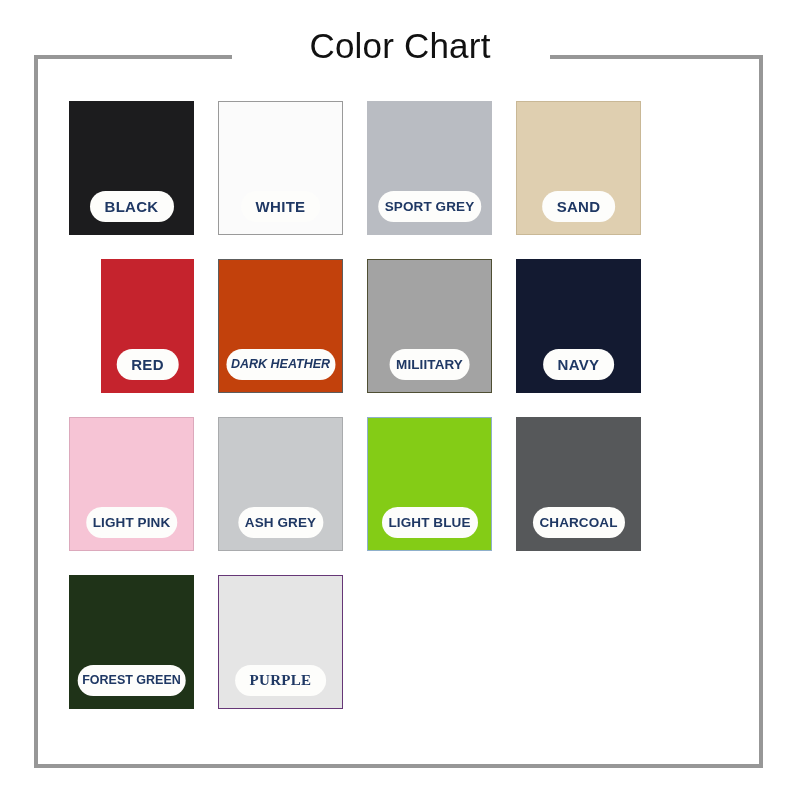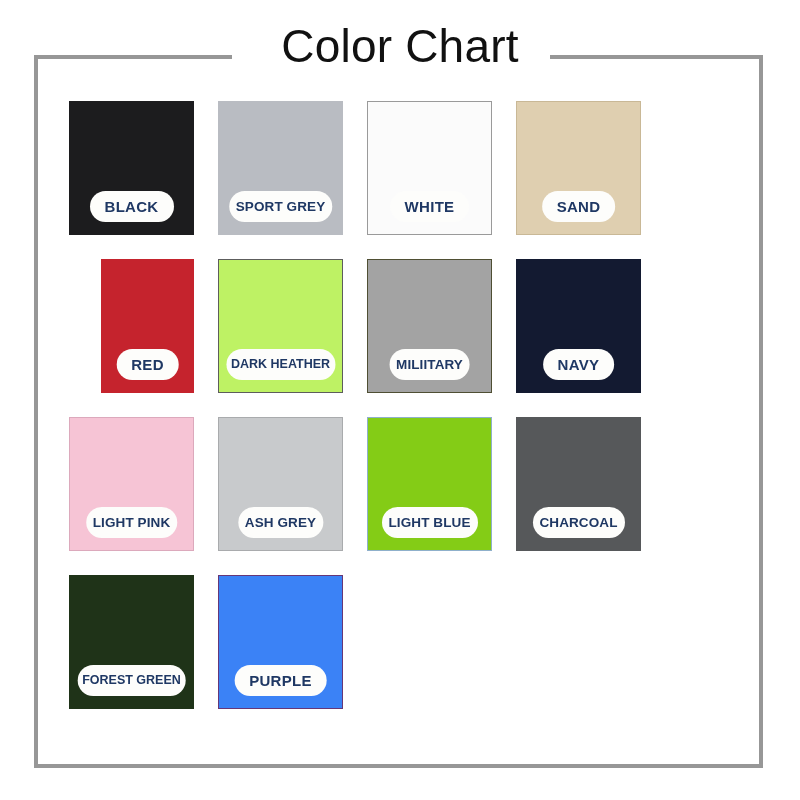--- a/index.html
+++ b/index.html
@@ -35,21 +35,21 @@
     height: 22px;
     background: #ffffff;
   }
 
   #page-title {
     position: absolute;
     left: 0;
     top: 26px;
     width: 800px;
     text-align: center;
-    font-size: 46px;
+    font-size: 35px;
     font-weight: 400;
     color: #111111;
     letter-spacing: 0.2px;
     line-height: 40px;
     white-space: nowrap;
   }
 
   
   #swatch-grid {
     position: absolute;
@@ -105,33 +105,33 @@
 
 <div id="chart-frame"></div>
 <div id="title-gap"></div>
 
 <div id="page-title">Color Chart</div>
 
 <div id="swatch-grid">
     <div class="swatch" style="background: rgb(28, 28, 30); border: 1px solid rgb(28, 28, 30);">
       <div class="swatch-label">BLACK</div>
     </div>
+    <div class="swatch" style="background: rgb(251, 251, 251); border: 1px solid rgb(154, 154, 154);">
+      <div class="swatch-label">WHITE</div>
+    </div>
     <div class="swatch" style="background: rgb(185, 188, 194); border: 1px solid rgb(185, 188, 194);">
       <div class="swatch-label tight">SPORT GREY</div>
-    </div>
-    <div class="swatch" style="background: rgb(251, 251, 251); border: 1px solid rgb(154, 154, 154);">
-      <div class="swatch-label">WHITE</div>
     </div>
     <div class="swatch" style="background: rgb(223, 207, 176); border: 1px solid rgb(201, 184, 150);">
       <div class="swatch-label">SAND</div>
     </div>
     <div class="swatch" style="background: rgb(197, 35, 45); border: 1px solid rgb(197, 35, 45); margin-left: 32px;">
       <div class="swatch-label">RED</div>
     </div>
-    <div class="swatch" style="background: #bef264; border: 1px solid rgb(93, 93, 93);">
+    <div class="swatch" style="background: #c2410c; border: 1px solid rgb(93, 93, 93); font-style: italic;">
       <div class="swatch-label xtight">DARK HEATHER</div>
     </div>
     <div class="swatch" style="background: #a3a3a3; border: 1px solid rgb(79, 79, 51);">
       <div class="swatch-label tight">MILIITARY</div>
     </div>
     <div class="swatch" style="background: rgb(19, 26, 49); border: 1px solid rgb(19, 26, 49);">
       <div class="swatch-label">NAVY</div>
     </div>
     <div class="swatch" style="background: rgb(246, 196, 213); border: 1px solid rgb(220, 169, 188);">
       <div class="swatch-label tight">LIGHT PINK</div>
@@ -141,16 +141,16 @@
     </div>
     <div class="swatch" style="background: #84cc16; border: 1px solid rgb(143, 176, 203);">
       <div class="swatch-label tight">LIGHT BLUE</div>
     </div>
     <div class="swatch" style="background: rgb(86, 88, 90); border: 1px solid rgb(86, 88, 90);">
       <div class="swatch-label tight">CHARCOAL</div>
     </div>
     <div class="swatch" style="background: rgb(31, 51, 24); border: 1px solid rgb(31, 51, 24);">
       <div class="swatch-label xtight">FOREST GREEN</div>
     </div>
-    <div class="swatch" style="background: #3b82f6; border: 1px solid rgb(102, 55, 119);">
+    <div class="swatch" style="background: #e5e5e5; border: 1px solid rgb(102, 55, 119); font-family: Liberation Serif, serif;">
       <div class="swatch-label">PURPLE</div>
     </div>
   </div>
 
 </body></html>

